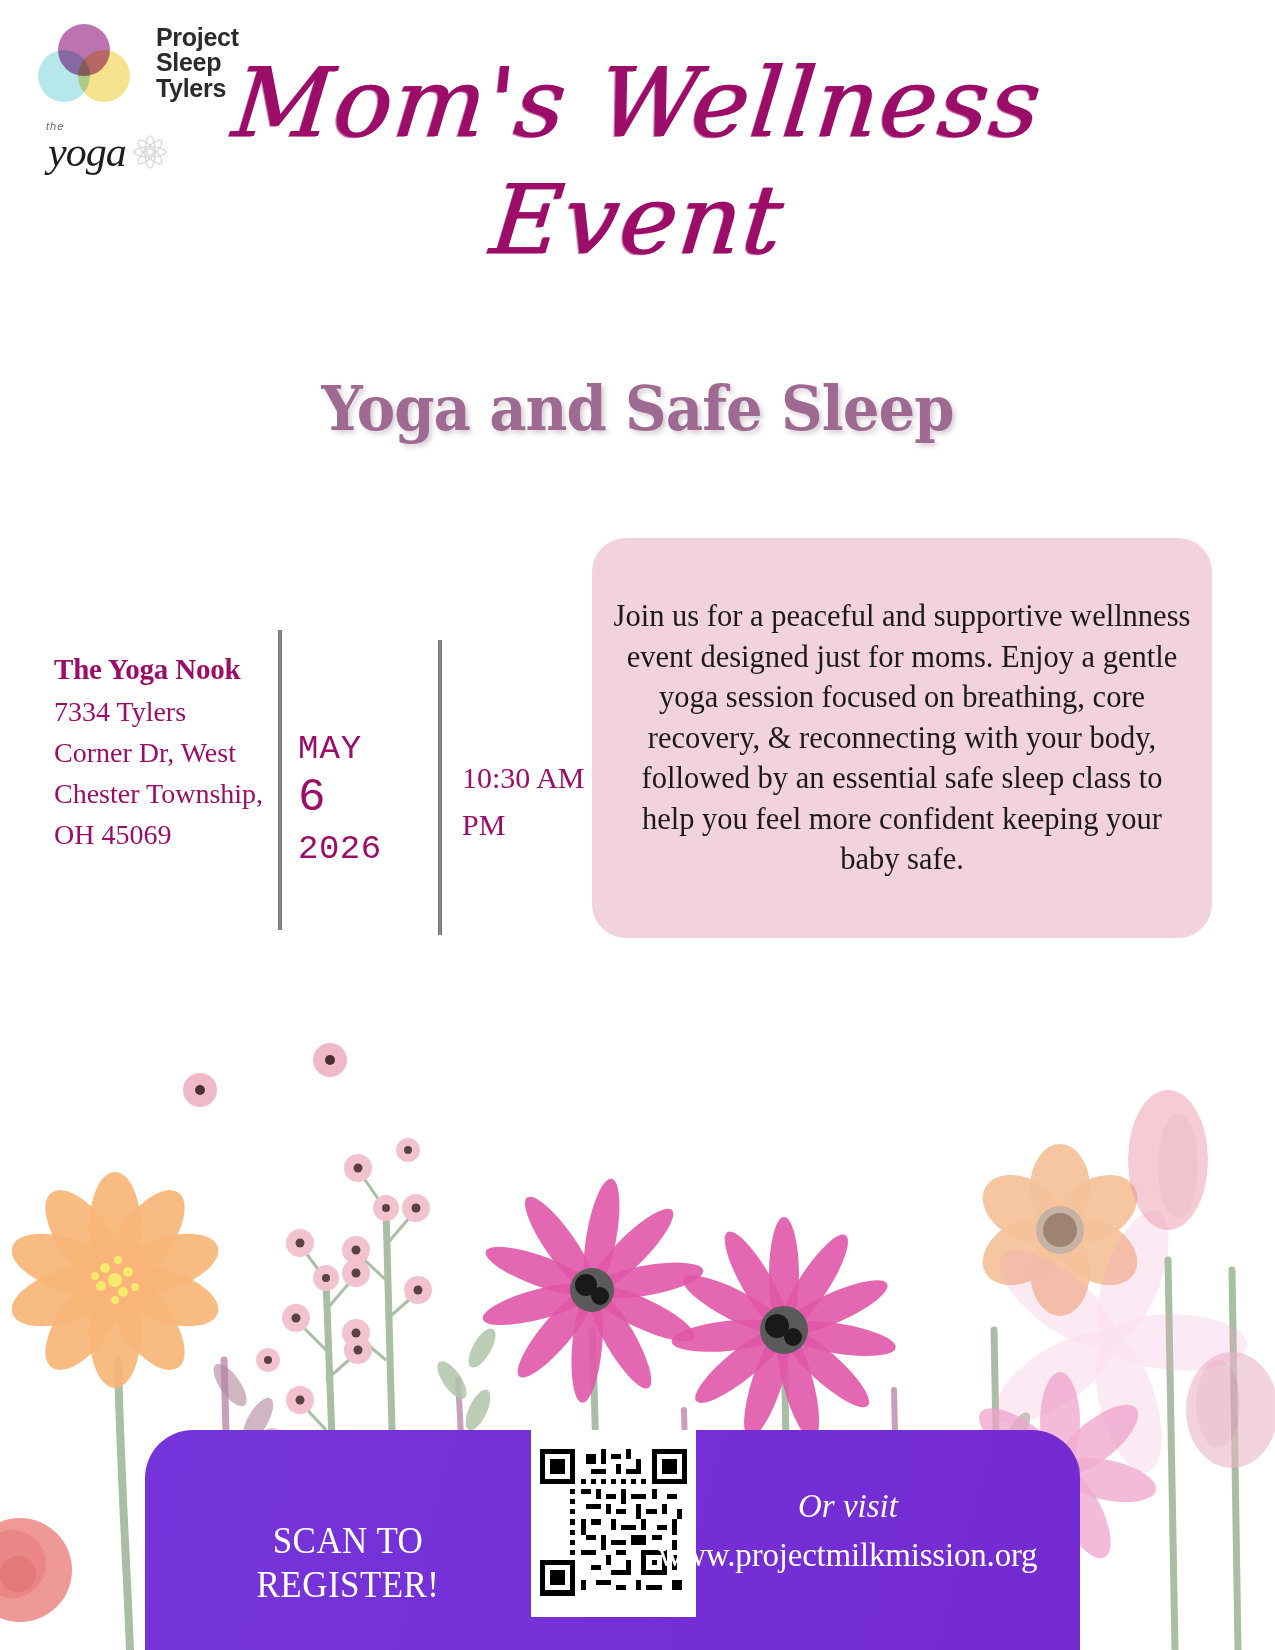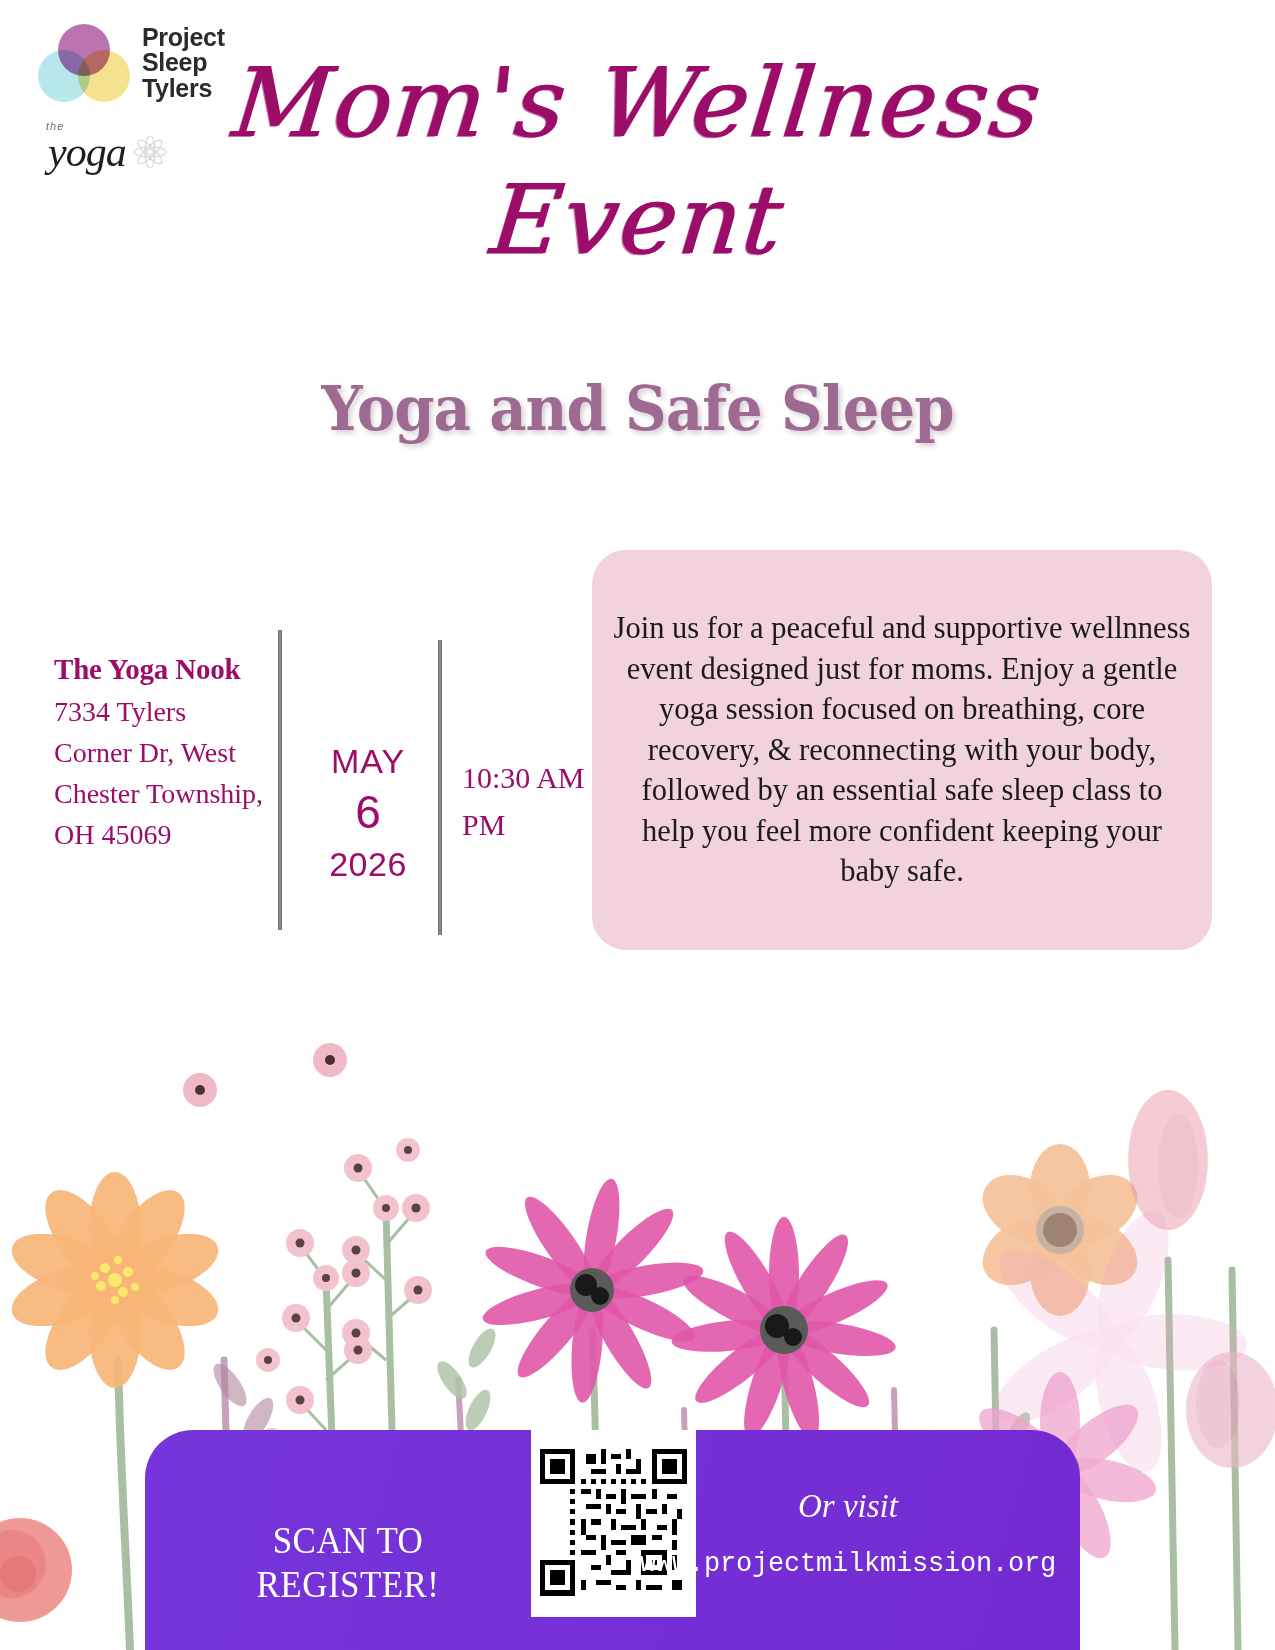--- a/index.html
+++ b/index.html
@@ -3,21 +3,21 @@
 <meta charset="utf-8">
 <style>
   html,body{margin:0;padding:0;background:#fff;}
   body{
     width:1275px;height:1650px;position:relative;overflow:hidden;
     font-family:"Liberation Serif", serif; background:#ffffff;
   }
   .poster{position:absolute;inset:0;overflow:hidden;background:#fff;}
 
   
-  .logo-pmm{position:absolute;left:38px;top:24px;display:flex;align-items:center;gap:12px;}
+  .logo-pmm{position:absolute;left:38px;top:24px;display:flex;align-items:center;gap:26px;}
   .venn{position:relative;width:92px;height:78px;}
   .venn span{position:absolute;border-radius:50%;mix-blend-mode:multiply;opacity:.85;}
   .venn .c1{width:52px;height:52px;left:20px;top:0;background:#b05ca3;}
   .venn .c2{width:52px;height:52px;left:0;top:26px;background:#a9e3e8;}
   .venn .c3{width:52px;height:52px;left:40px;top:26px;background:#f3dd7a;}
   .pmm-text{font-family:"Liberation Sans", sans-serif;font-weight:700;font-size:25px;line-height:1.02;color:#2b2b2b;letter-spacing:-.3px;}
 
   .logo-yoga{position:absolute;left:38px;top:120px;width:140px;height:60px;font-style:italic;}
   .logo-yoga .the{font-family:"Liberation Sans", sans-serif;font-size:11px;color:#6d6d6d;letter-spacing:1px;position:absolute;left:8px;top:0;}
   .logo-yoga .word{font-family:"Liberation Serif", serif;font-size:42px;color:#1d1d1d;position:absolute;left:10px;top:8px;letter-spacing:-1px;}
@@ -49,35 +49,35 @@
   
   .info-row{position:absolute;left:24px;top:630px;width:580px;height:310px;margin-left:26px;}
   .venue{position:absolute;left:4px;top:18px;width:215px;color:#9B0D68;
          font-family:"Liberation Serif", serif;font-size:28px;line-height:1.47;}
   .venue .name{font-weight:700;font-size:29px;letter-spacing:-.2px;}
 
   .divider{position:absolute;width:4px;background:linear-gradient(to right,#d8d8d8,#111,#fff,#111,#d8d8d8);}
   .div1{left:228px;top:0px;height:300px;}
   .div2{left:388px;top:10px;height:295px;}
 
-  .datecol{position:absolute;left:248px;top:112px;width:140px;text-align:center;color:#9B0D68;
-           font-family:Liberation Sans, sans-serif;}
+  .datecol{position:absolute;left:248px;top:100px;width:140px;color:#9B0D68;
+           font-family:Liberation Mono, monospace;}
   .datecol .mon{font-size:34px;letter-spacing:1px;}
   .datecol .day{font-size:46px;margin-top:4px;}
   .datecol .yr{font-size:34px;margin-top:6px;letter-spacing:.5px;}
 
   .timecol{position:absolute;left:412px;top:125px;width:190px;color:#9B0D68;
            font-family:"Liberation Serif", serif;font-size:30px;line-height:1.55;}
 
   
   .desc{
     position:absolute;left:592px;top:538px;width:620px;height:400px;
     background:#F2D2DB;border-radius:34px;
     display:flex;align-items:center;justify-content:center;
-    padding:10px 20px;box-sizing:border-box;z-index:3;margin-top:12px;
+    padding:10px 20px;box-sizing:border-box;z-index:3;
   }
   .desc p{
     margin:0;color:#1a1a1a;text-align:center;
     font-family:"Liberation Serif", serif;font-size:30.5px;line-height:1.33;
   }
 
   
   .floral{position:absolute;left:0;right:0;bottom:0;height:620px;z-index:1;pointer-events:none;}
   .floral svg{width:100%;height:100%;display:block;}
 
@@ -93,21 +93,21 @@
     font-family:"Liberation Serif", serif;font-size:38px;letter-spacing:.5px;
     transform:scaleX(.92);
   }
   .qr{position:absolute;left:386px;top:-3px;width:165px;height:190px;background:#fff;padding:9px;box-sizing:border-box;}
   .qr svg{display:block;width:100%;height:100%;}
   .visit{
     position:absolute;right:22px;top:58px;width:420px;text-align:center;color:#fff;
     font-family:"Liberation Serif", serif;
   }
   .visit .l1{font-size:33px;font-style:italic;}
-  .visit .l2{font-size:27px;margin-top:24px;letter-spacing:-.2px;font-family:Liberation Mono, monospace;}
+  .visit .l2{font-size:33px;margin-top:12px;letter-spacing:-.2px;}
 </style>
 </head>
 <body>
 
 <div class="poster">
 
   <div class="logo-pmm">
     <div class="venn">
       <span class="c1"></span>
         <span class="c2"></span>

